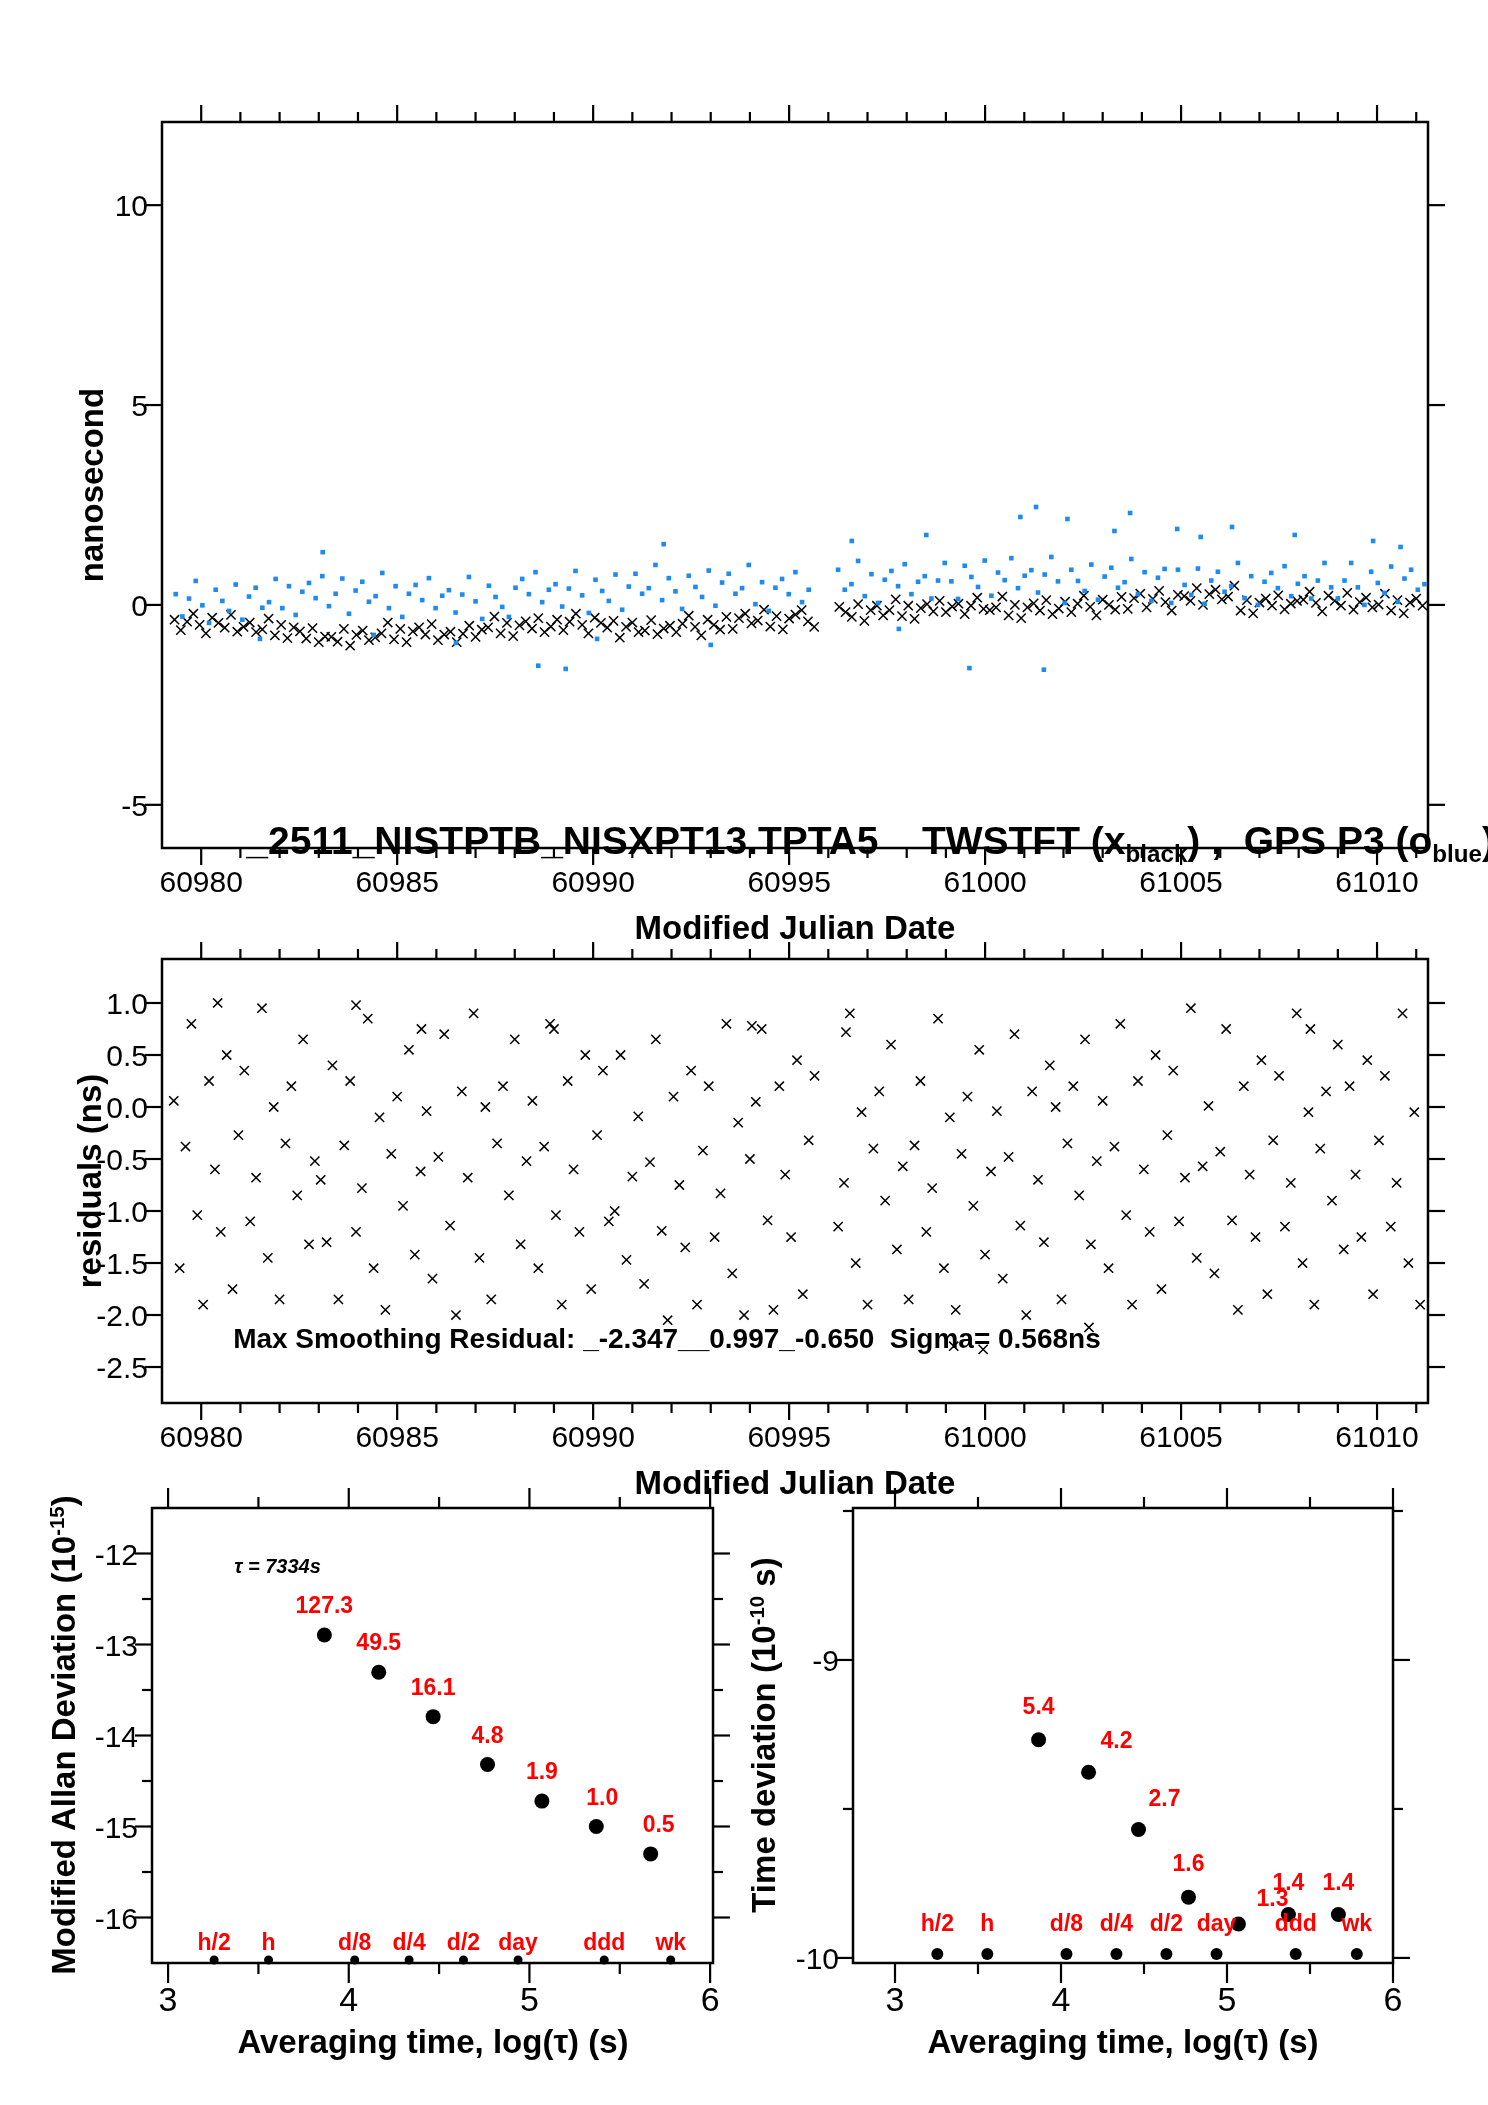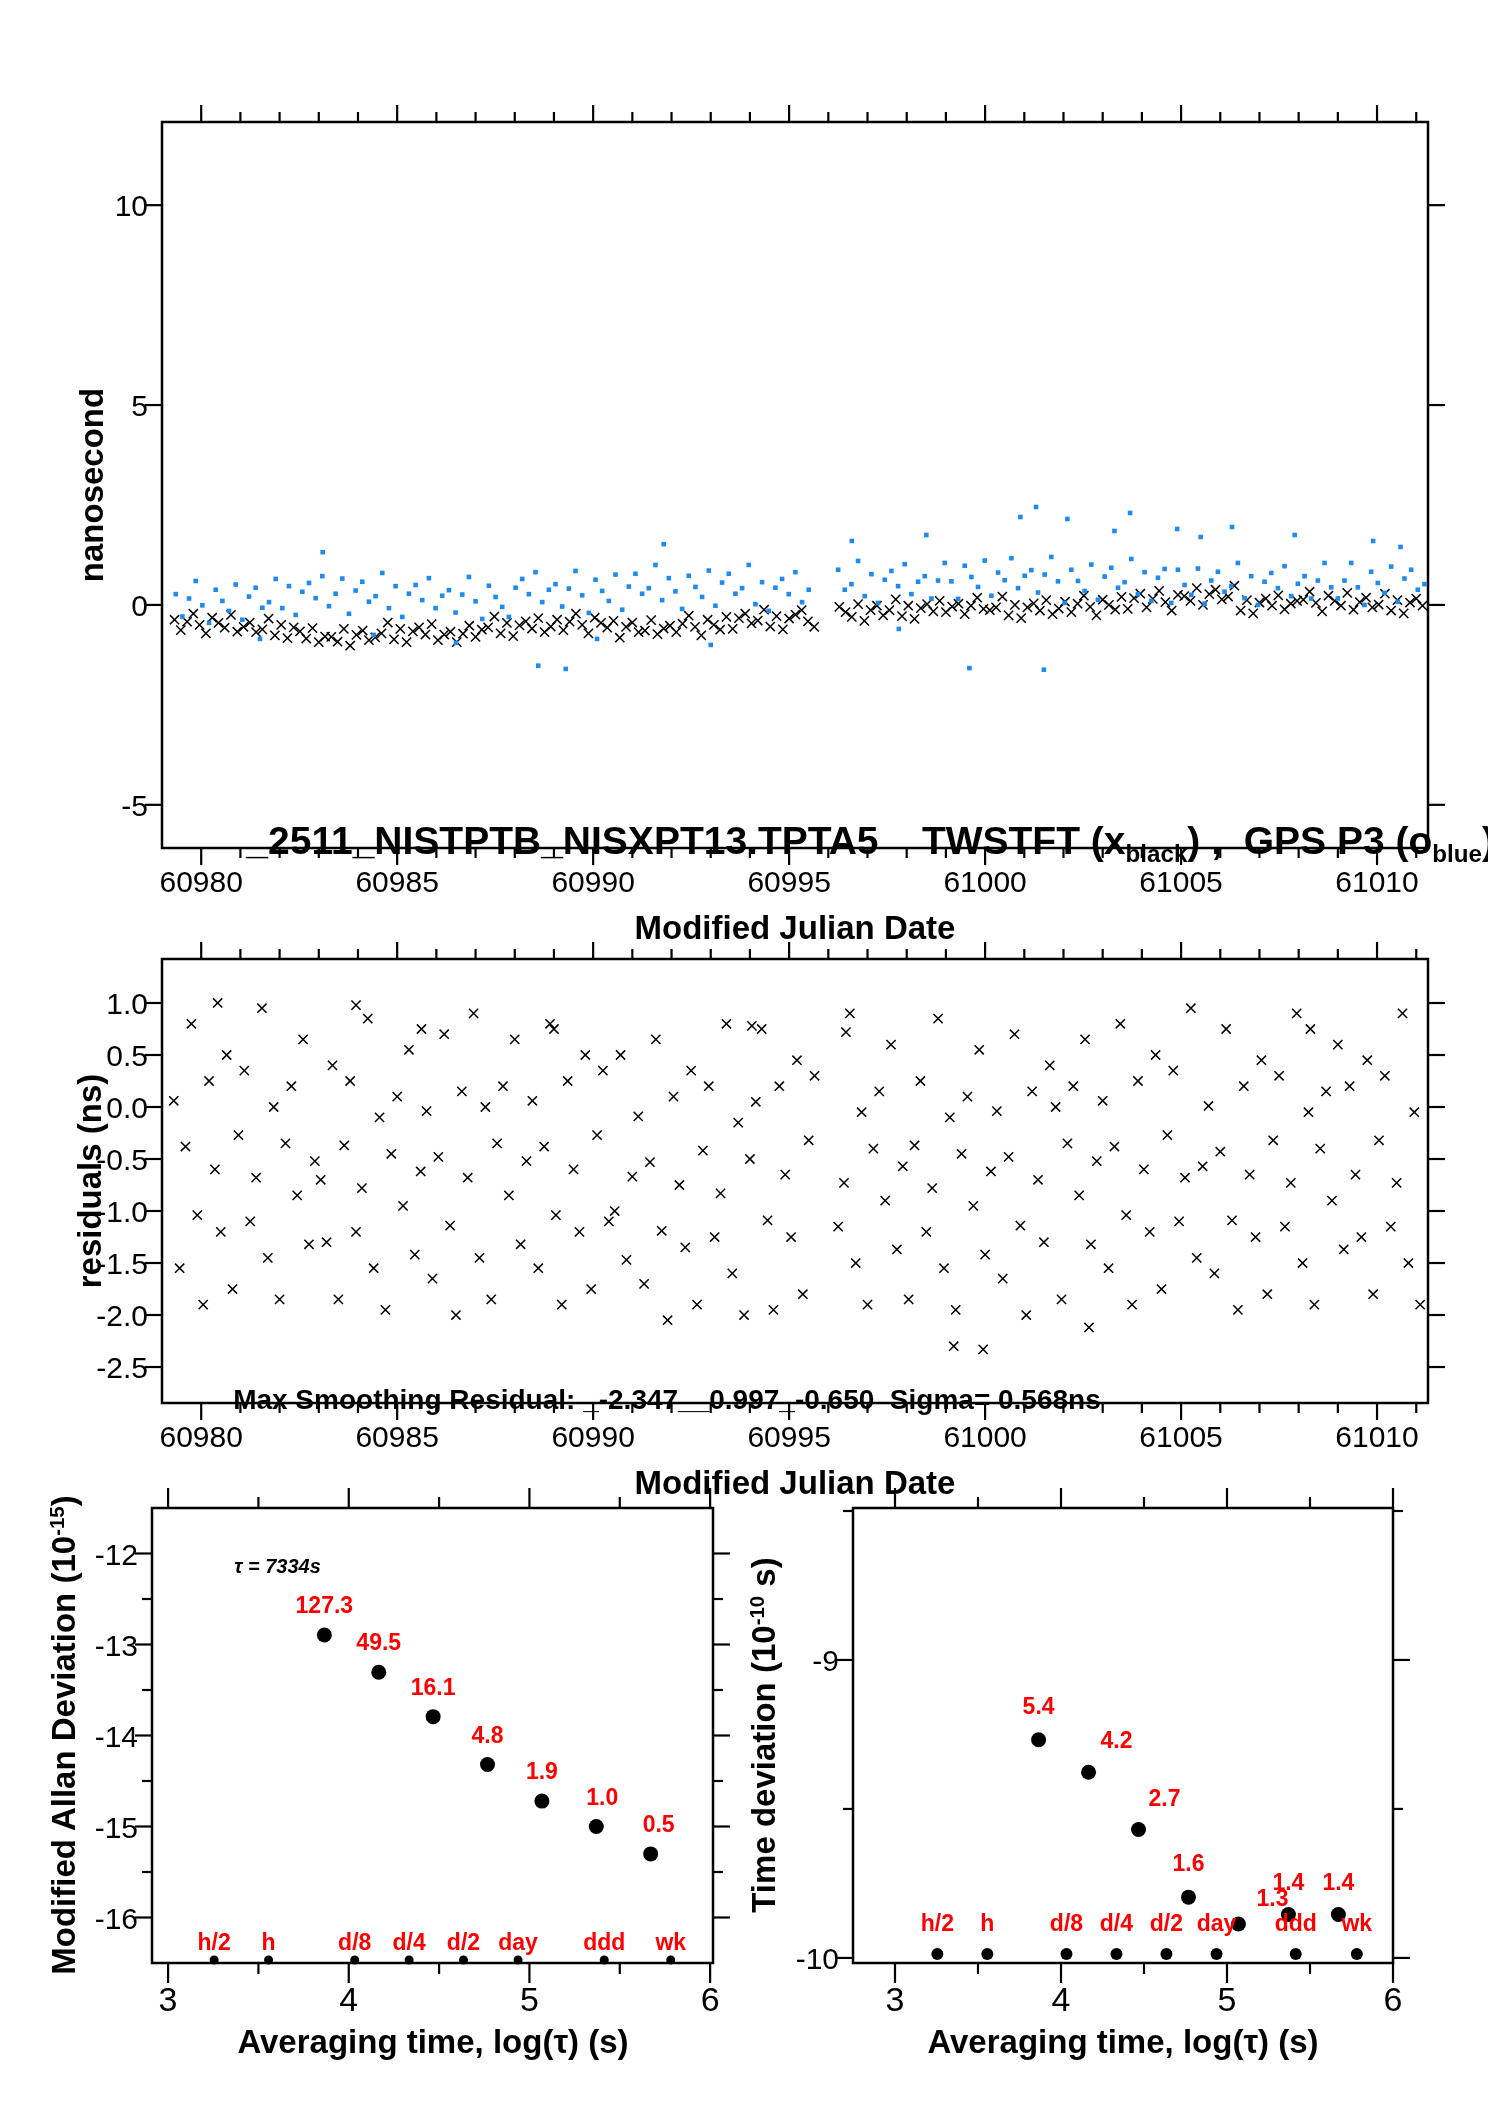--- a/index.html
+++ b/index.html
@@ -999,19 +999,19 @@
   <div class="xlab" style="left:433px;top:2042px">
     <span>Averaging time, log(τ) (s)</span>
   </div>
   <div class="xlab" style="left:1123px;top:2042px">
     <span>Averaging time, log(τ) (s)</span>
   </div>
 
   <div class="anno title" style="left:203px;top:775px">
     <span>_2511_NISTPTB_NISXPT13.TPTA5</span><span>    </span><span>TWSTFT (x</span><span class="sub">black</span><span>) ,  GPS P3 (o</span><span class="sub">blue</span><span>)  376Ep</span>
   </div>
-  <div class="anno resid" style="left:202px;top:1352px">
+  <div class="anno resid" style="left:202px;top:1291px">
     <span>Max Smoothing Residual: _-2.347__0.997_-0.650  Sigma= 0.568ns</span>
   </div>
   <div class="anno tau" style="left:212px;top:1532px">
     <span>τ = 7334s</span>
   </div>
 </div>
 
 </body></html>

